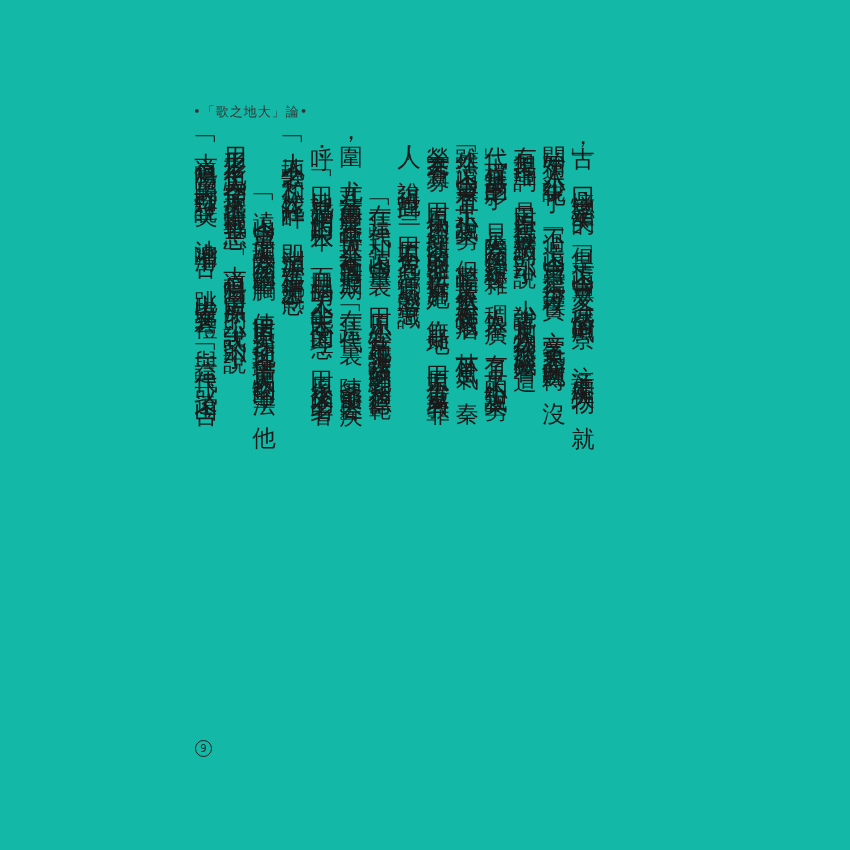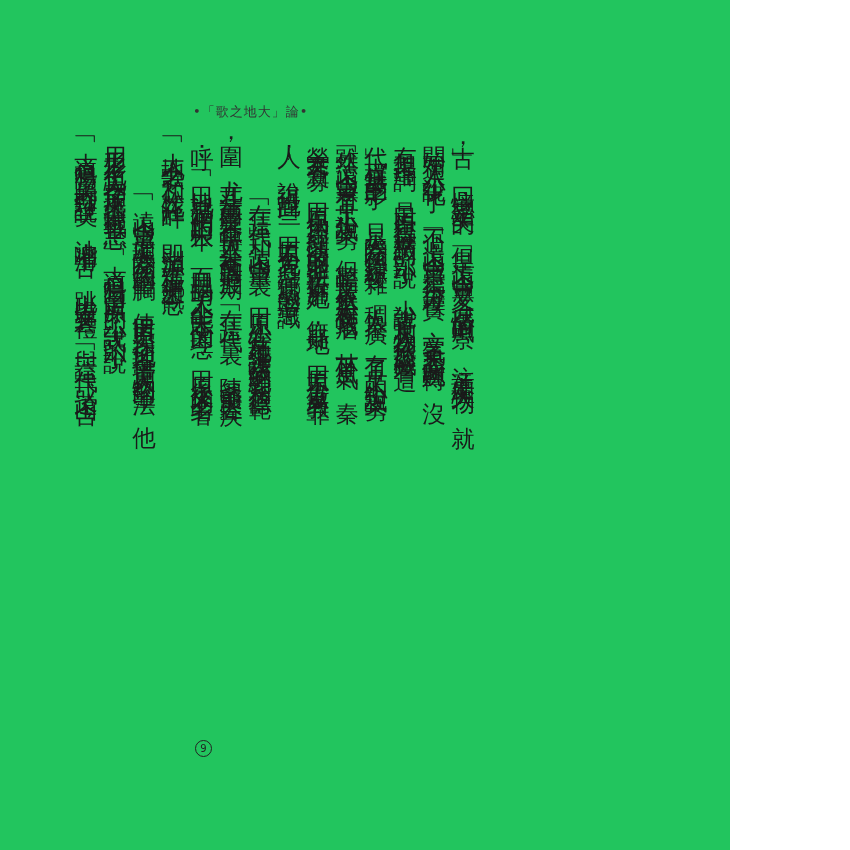--- a/index.html
+++ b/index.html
@@ -1,17 +1,17 @@
 <!DOCTYPE html>
 <html><head>
 <meta charset="utf-8">
 <style>
   html, body { margin: 0; padding: 0; background: #ffffff; }
   body { width: 850px; height: 850px; position: relative; overflow: hidden; }
-  .page { position: absolute; left: 0; top: 0; width: 730px; height: 850px; background: #22c55e; }
+  .page { position: absolute; left: 0; top: 0; width: 850px; height: 850px; background: #14b8a6; }
   .running-header {
     position: absolute; left: 193px; top: 103px;
     font-family: "DejaVu Serif", serif; font-size: 13px; color: #333;
     letter-spacing: 1px; white-space: nowrap;
   }
   .body-text {
     position: absolute; top: 128px; right: 253px;
     height: 612px;
     writing-mode: vertical-rl;
     font-family: "DejaVu Serif", "Liberation Serif", serif;

